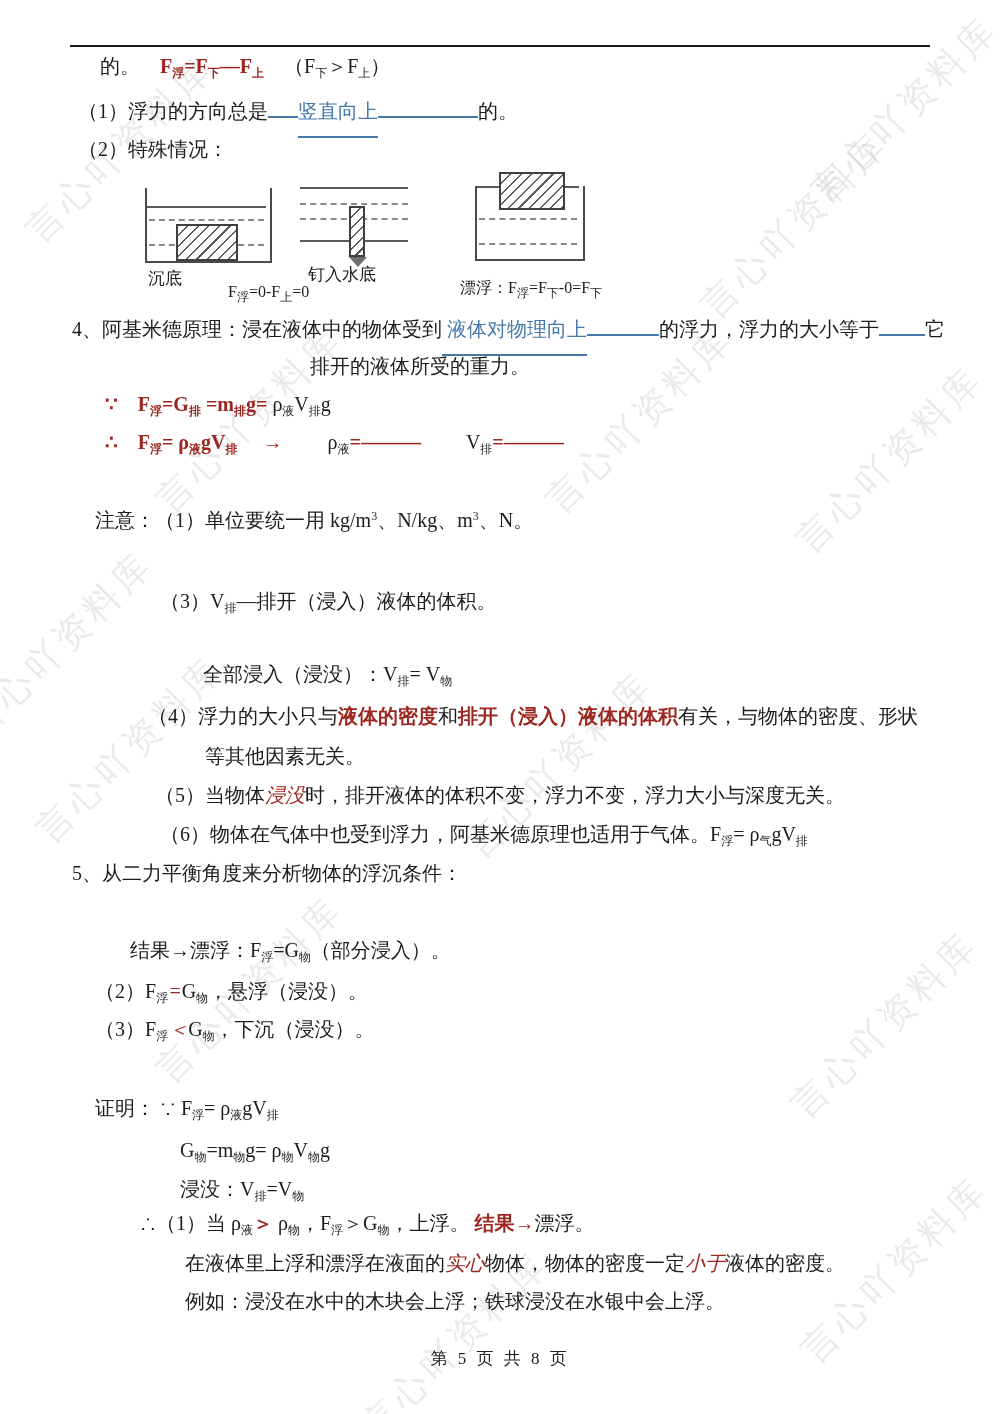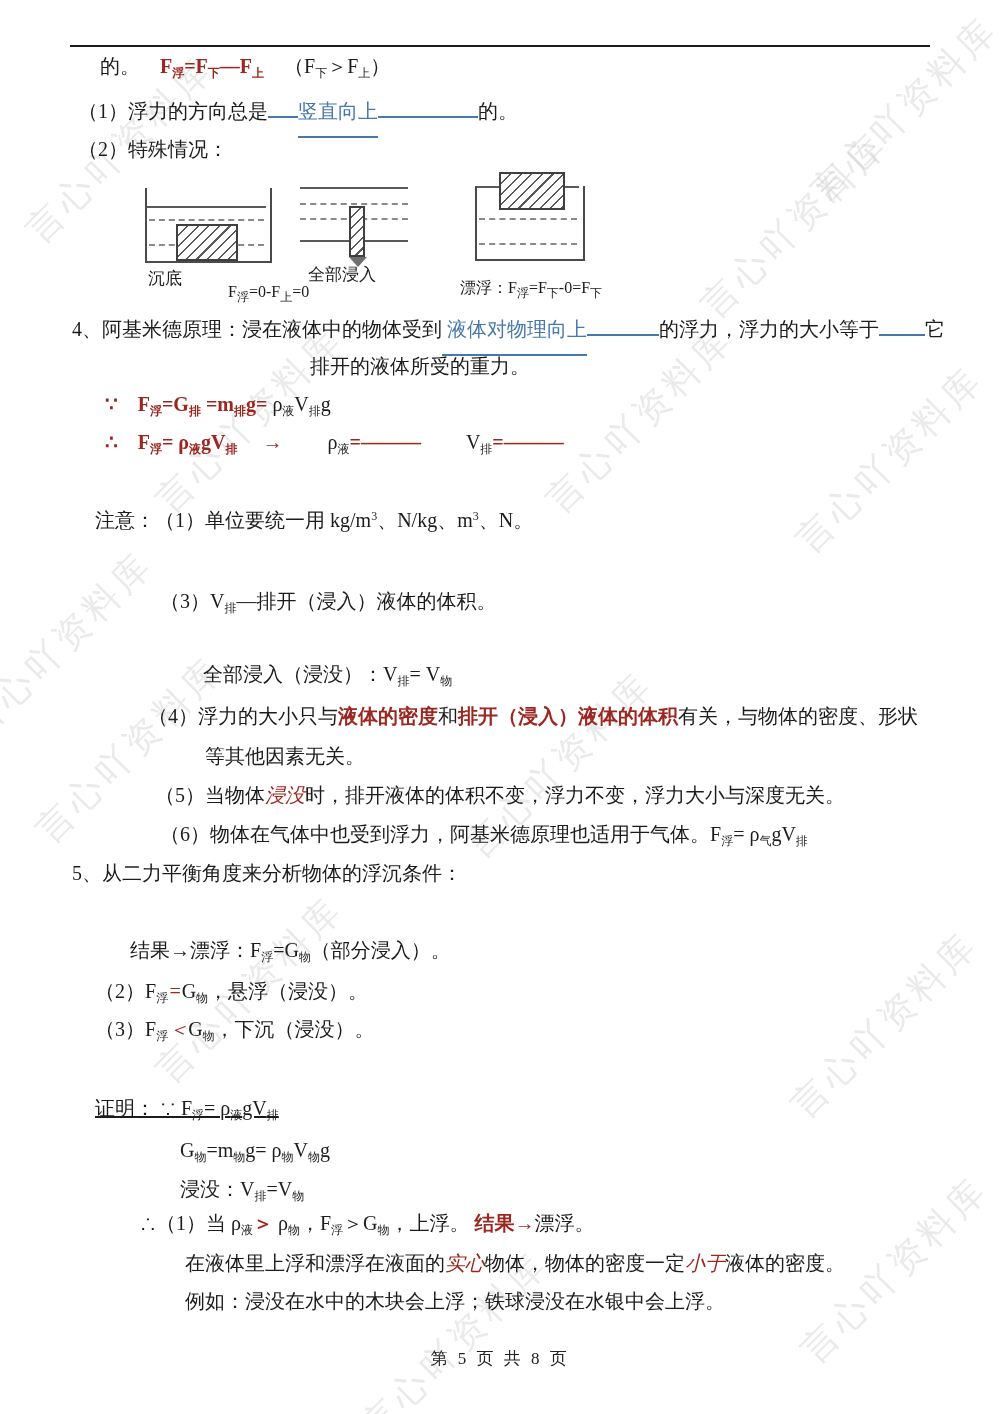--- a/index.html
+++ b/index.html
@@ -106,38 +106,38 @@
     </div>
 
   </div>
 
   <div class="content">
       <div class="line" style="left: 100px; top: 53px;"><span class="seg">的。　</span><span class="seg redb">F</span><span class="seg redbsub">浮</span><span class="seg redb">=F</span><span class="seg redbsub">下</span><span class="seg redb">—F</span><span class="seg redbsub">上</span><span class="seg">　（F</span><span class="seg sub">下</span><span class="seg">＞F</span><span class="seg sub">上</span><span class="seg">）</span></div>
       <div class="line" style="left: 78px; top: 95px;"><span class="seg">（1）浮力的方向总是</span><span class="seg blank" style="width: 30px;"></span><span class="seg blue">竖直向上</span><span class="seg blank" style="width: 100px;"></span><span class="seg">的。</span></div>
       <div class="line" style="left: 78px; top: 136px;"><span class="seg">（2）特殊情况：</span></div>
       <div class="line" style="left: 148px; top: 266px; font-size: 17px;"><span class="seg">沉底</span></div>
       <div class="line" style="left: 228px; top: 279px; font-size: 16px;"><span class="seg">F</span><span class="seg sub">浮</span><span class="seg">=0-F</span><span class="seg sub">上</span><span class="seg">=0</span></div>
-      <div class="line" style="left: 308px; top: 262px; font-size: 17px;"><span class="seg">全部浸入</span></div>
+      <div class="line" style="left: 308px; top: 262px; font-size: 17px;"><span class="seg">钉入水底</span></div>
       <div class="line" style="left: 460px; top: 275px; font-size: 16px;"><span class="seg">漂浮：F</span><span class="seg sub">浮</span><span class="seg">=F</span><span class="seg sub">下</span><span class="seg">-0=F</span><span class="seg sub">下</span></div>
       <div class="line" style="left: 72px; top: 313px;"><span class="seg">4、阿基米德原理：浸在液体中的物体受到</span><span class="seg blue"> 液体对物理向上</span><span class="seg blank" style="width: 72px;"></span><span class="seg">的浮力，浮力的大小等于</span><span class="seg blank" style="width: 46px;"></span><span class="seg">它</span></div>
       <div class="line" style="left: 310px; top: 353px;"><span class="seg">排开的液体所受的重力。</span></div>
       <div class="line" style="left: 105px; top: 391px;"><span class="seg redb">∵　</span><span class="seg redb">F</span><span class="seg redbsub">浮</span><span class="seg redb">=G</span><span class="seg redbsub">排</span><span class="seg redb"> =m</span><span class="seg redbsub">排</span><span class="seg redb">g=</span><span class="seg"> ρ</span><span class="seg sub">液</span><span class="seg">V</span><span class="seg sub">排</span><span class="seg">g</span></div>
       <div class="line" style="left: 105px; top: 429px;"><span class="seg redb">∴　</span><span class="seg redb">F</span><span class="seg redbsub">浮</span><span class="seg redb">= ρ</span><span class="seg redbsub">液</span><span class="seg redb">gV</span><span class="seg redbsub">排</span><span class="seg redb">　 →　　 </span><span class="seg">ρ</span><span class="seg sub">液</span><span class="seg redb">=———</span><span class="seg">　　 </span><span class="seg">V</span><span class="seg sub">排</span><span class="seg redb">=———</span></div>
       <div class="line" style="left: 95px; top: 503px;"><span class="seg">注意：（1）单位要统一用 kg/m</span><span class="seg sup">3</span><span class="seg">、N/kg、m</span><span class="seg sup">3</span><span class="seg">、N。</span></div>
       <div class="line" style="left: 160px; top: 588px;"><span class="seg">（3）V</span><span class="seg sub">排</span><span class="seg">—排开（浸入）液体的体积。</span></div>
       <div class="line" style="left: 203px; top: 661px;"><span class="seg">全部浸入（浸没）：V</span><span class="seg sub">排</span><span class="seg">= V</span><span class="seg sub">物</span></div>
       <div class="line" style="left: 148px; top: 703px;"><span class="seg">（4）浮力的大小只与</span><span class="seg redb">液体的密度</span><span class="seg">和</span><span class="seg redb">排开（浸入）液体的体积</span><span class="seg">有关，与物体的密度、形状</span></div>
       <div class="line" style="left: 205px; top: 743px;"><span class="seg">等其他因素无关。</span></div>
       <div class="line" style="left: 155px; top: 782px;"><span class="seg">（5）当物体</span><span class="seg red">浸没</span><span class="seg">时，排开液体的体积不变，浮力不变，浮力大小与深度无关。</span></div>
       <div class="line" style="left: 160px; top: 821px;"><span class="seg">（6）物体在气体中也受到浮力，阿基米德原理也适用于气体。F</span><span class="seg sub">浮</span><span class="seg">= ρ</span><span class="seg sub">气</span><span class="seg">gV</span><span class="seg sub">排</span></div>
       <div class="line" style="left: 72px; top: 860px;"><span class="seg">5、从二力平衡角度来分析物体的浮沉条件：</span></div>
       <div class="line" style="left: 130px; top: 937px;"><span class="seg">结果→漂浮：F</span><span class="seg sub">浮</span><span class="seg">=G</span><span class="seg sub">物</span><span class="seg">（部分浸入）。</span></div>
       <div class="line" style="left: 95px; top: 978px;"><span class="seg">（2）F</span><span class="seg sub">浮</span><span class="seg red">=</span><span class="seg">G</span><span class="seg sub">物</span><span class="seg">，悬浮（浸没）。</span></div>
       <div class="line" style="left: 95px; top: 1016px;"><span class="seg">（3）F</span><span class="seg sub">浮</span><span class="seg red">＜</span><span class="seg">G</span><span class="seg sub">物</span><span class="seg">，下沉（浸没）。</span></div>
-      <div class="line" style="left: 95px; top: 1095px; text-decoration: underline;"><span class="seg">证明： ∵ F</span><span class="seg sub">浮</span><span class="seg">= ρ</span><span class="seg sub">液</span><span class="seg">gV</span><span class="seg sub">排</span></div>
+      <div class="line" style="left: 95px; top: 1095px;"><span class="seg">证明： ∵ F</span><span class="seg sub">浮</span><span class="seg">= ρ</span><span class="seg sub">液</span><span class="seg">gV</span><span class="seg sub">排</span></div>
       <div class="line" style="left: 180px; top: 1137px;"><span class="seg">G</span><span class="seg sub">物</span><span class="seg">=m</span><span class="seg sub">物</span><span class="seg">g= ρ</span><span class="seg sub">物</span><span class="seg">V</span><span class="seg sub">物</span><span class="seg">g</span></div>
       <div class="line" style="left: 180px; top: 1176px;"><span class="seg">浸没：V</span><span class="seg sub">排</span><span class="seg">=V</span><span class="seg sub">物</span></div>
       <div class="line" style="left: 140px; top: 1210px;"><span class="seg">∴（1）当 ρ</span><span class="seg sub">液</span><span class="seg redb">＞</span><span class="seg"> ρ</span><span class="seg sub">物</span><span class="seg">，F</span><span class="seg sub">浮</span><span class="seg">＞G</span><span class="seg sub">物</span><span class="seg">，上浮。 </span><span class="seg redb">结果→</span><span class="seg">漂浮。</span></div>
       <div class="line" style="left: 185px; top: 1288px;"><span class="seg">例如：浸没在水中的木块会上浮；铁球浸没在水银中会上浮。</span></div>
       <div class="line" style="left: 185px; top: 1250px;"><span class="seg">在液体里上浮和漂浮在液面的</span><span class="seg red">实心</span><span class="seg">物体，物体的密度一定</span><span class="seg red">小于</span><span class="seg">液体的密度。</span></div>
     </div>
 
   <div class="footer">第 5 页 共 8 页</div>
 
 </div>

